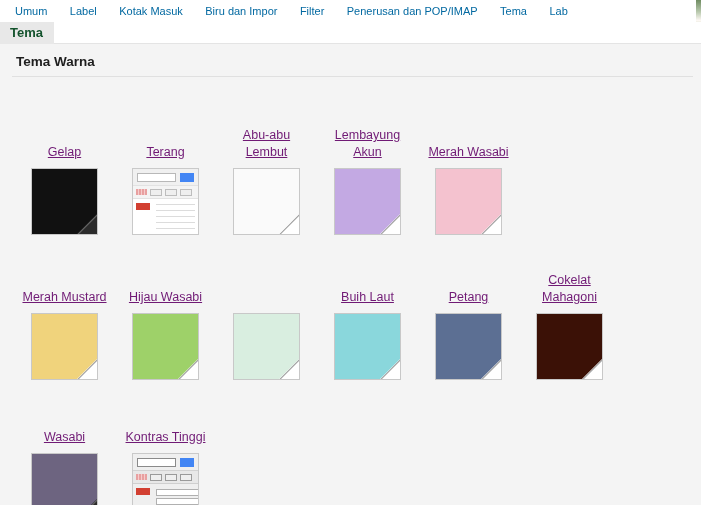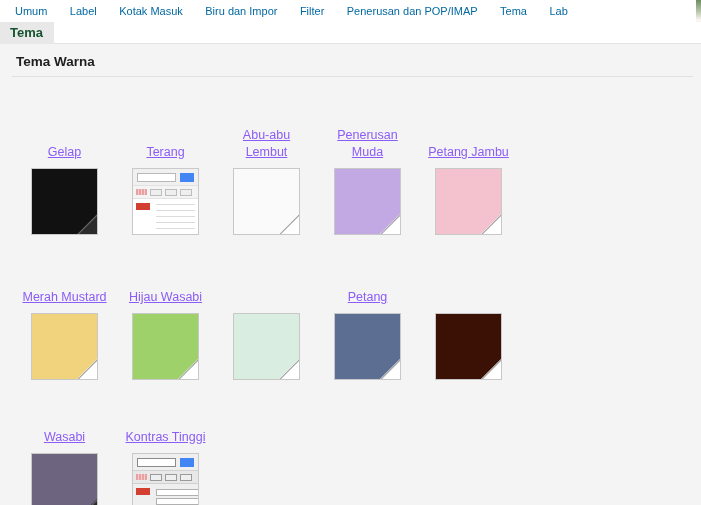--- a/index.html
+++ b/index.html
@@ -85,21 +85,21 @@
   .cell {
     width: 101px;
     display: flex;
     flex-direction: column;
     align-items: center;
     justify-content: flex-end;
   }
   .cell-label {
     font-size: 12.5px;
     line-height: 17px;
-    color: #8b5cf6;
+    color: #701a75;
     text-align: center;
     text-decoration: underline;
     cursor: pointer;
     max-width: 86px;
     margin-bottom: 7px;
   }
   .swatch-wrap { height: 68px; }
 
   
   .swatch {
@@ -262,31 +262,31 @@
         <div class="cell-label">Abu-abu Lembut</div>
         <div class="swatch-wrap">
           <div class="swatch" style="background: rgb(250, 250, 250);">
             <div class="fold"></div>
             <div class="foldline"></div>
           </div>
         </div>
       </div>
 
       <div class="cell">
-        <div class="cell-label">Penerusan Muda</div>
+        <div class="cell-label">Lembayung Akun</div>
         <div class="swatch-wrap">
           <div class="swatch" style="background: rgb(195, 169, 227);">
             <div class="fold"></div>
             <div class="foldline"></div>
           </div>
         </div>
       </div>
 
       <div class="cell">
-        <div class="cell-label">Petang Jambu</div>
+        <div class="cell-label">Merah Wasabi</div>
         <div class="swatch-wrap">
           <div class="swatch" style="background: rgb(244, 194, 207);">
             <div class="fold"></div>
             <div class="foldline"></div>
           </div>
         </div>
       </div>
 
     </div>
 
@@ -314,32 +314,42 @@
 
       <div class="cell">
         <div class="swatch-wrap">
           <div class="swatch" style="background: rgb(217, 238, 224);">
             <div class="fold"></div>
             <div class="foldline"></div>
           </div>
         </div>
       </div>
 
+      <div class="cell">
+        <div class="cell-label">Buih Laut</div>
+        <div class="swatch-wrap">
+          <div class="swatch" style="background: rgb(138, 215, 220);">
+            <div class="fold"></div>
+            <div class="foldline"></div>
+          </div>
+        </div>
+      </div>
 
       <div class="cell">
         <div class="cell-label">Petang</div>
         <div class="swatch-wrap">
           <div class="swatch" style="background: rgb(92, 111, 147);">
             <div class="fold"></div>
             <div class="foldline"></div>
           </div>
         </div>
       </div>
 
       <div class="cell">
+        <div class="cell-label">Cokelat Mahagoni</div>
         <div class="swatch-wrap">
           <div class="swatch" style="background: rgb(59, 17, 6);">
             <div class="fold"></div>
             <div class="foldline"></div>
           </div>
         </div>
       </div>
 
     </div>
 

